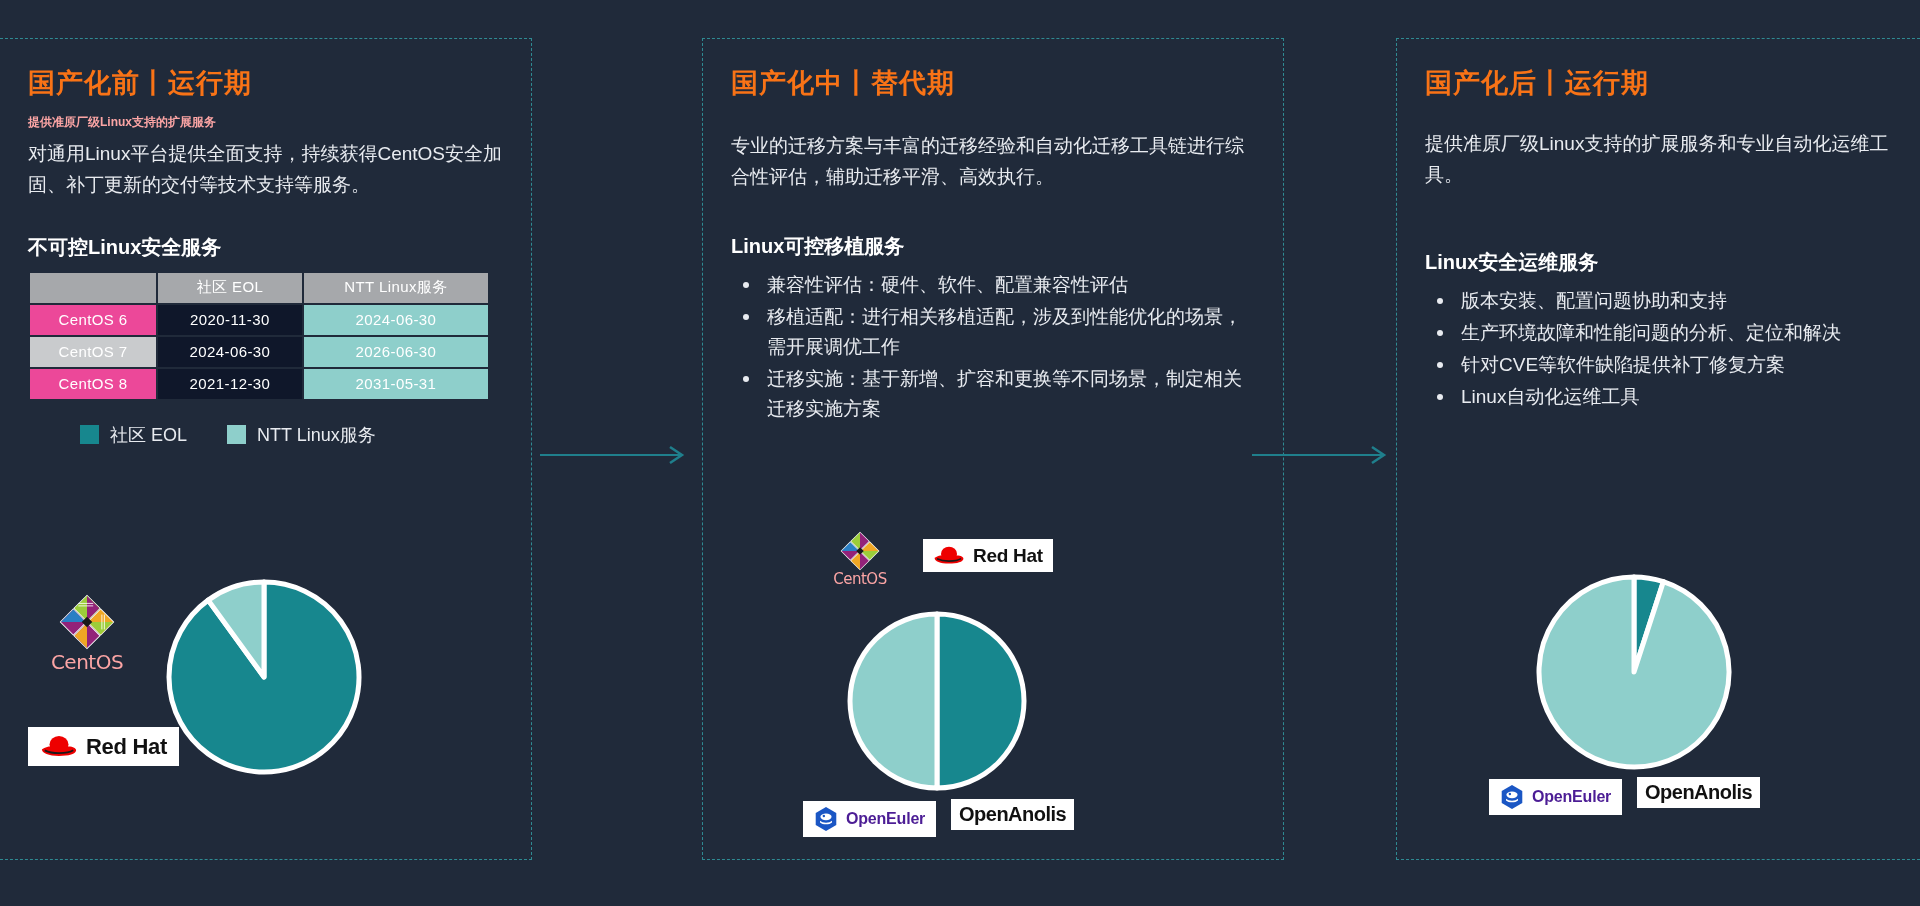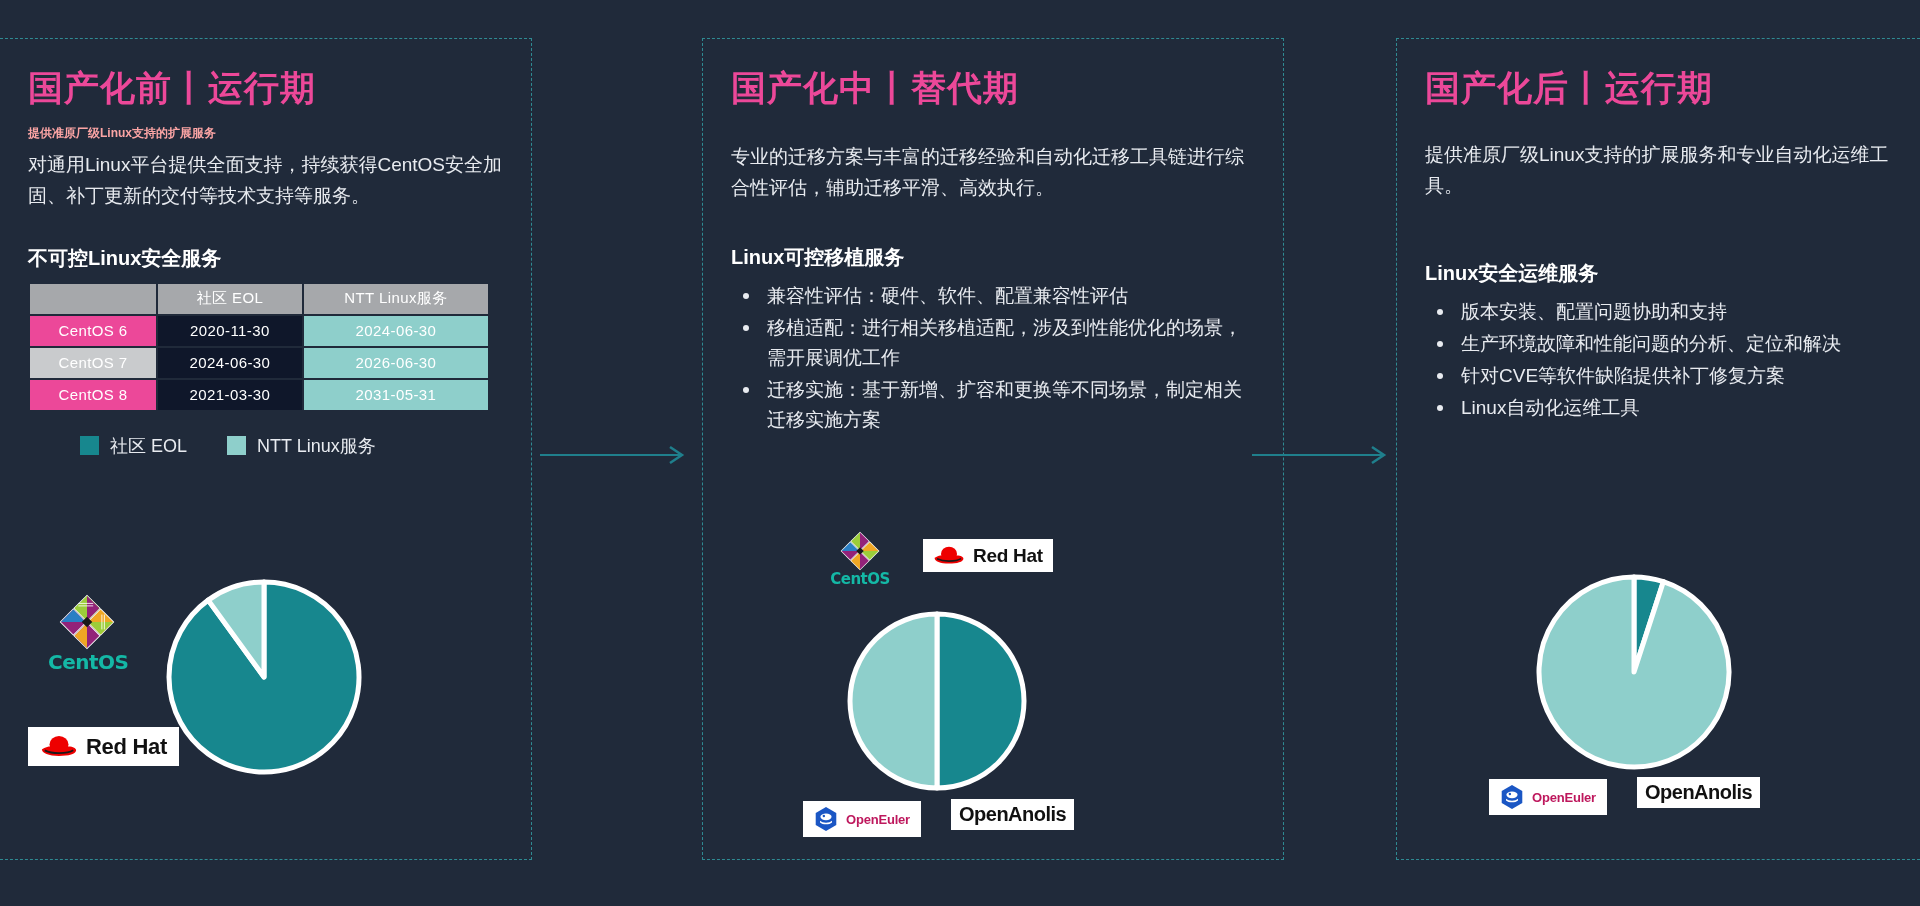--- a/index.html
+++ b/index.html
@@ -16,22 +16,22 @@
     top: 38px;
     height: 822px;
     border: 1.5px dashed #2f8a92;
     padding: 26px 28px 0 28px;
   }
   #panel-0 { left: 0px;    width: 532px; border-left: none; }
   #panel-1 { left: 702px;  width: 582px; }
   #panel-2 { left: 1396px; width: 524px; border-right: none; }
 
   .panel-title {
-    color: #ec4899;
-    font-size: 35px;
+    color: #f97316;
+    font-size: 27px;
     font-weight: bold;
     letter-spacing: 1px;
     margin-bottom: 12px;
     white-space: nowrap;
   }
   .panel-sub {
     color: #fca5a5;
     font-size: 12px;
     font-weight: bold;
     line-height: 1.5;
@@ -92,30 +92,30 @@
   .legend { display: flex; gap: 40px; margin: 22px 0 0 52px; align-items: center; }
   .legend .item { display: flex; align-items: center; gap: 11px; }
   .legend .swatch { width: 19px; height: 19px; }
   .legend .lbl { color: #e8ebf0; font-size: 18px; }
 
   
   .logo-centos { width: 78px; text-align: center; }
   .centos-mark { width: 62px; height: 62px; margin: 0 auto; display: block; }
   .centos-word {
     font-family: "DejaVu Sans", sans-serif;
-    font-weight: bold; font-size: 20px; color: #14b8a6;
+    font-weight: normal; font-size: 20px; color: #fca5a5;
     letter-spacing: -.5px; margin-top: -3px;
   }
   .logo-box {
     background: #ffffff;
     display: inline-flex; align-items: center; gap: 8px;
     padding: 6px 12px;
   }
   .redhat-word { font-weight: bold; font-size: 22px; color: #111; letter-spacing: -.3px; }
-  .oe-word { font-weight: bold; font-size: 13px; color: #be185d; letter-spacing: -.2px; }
+  .oe-word { font-weight: bold; font-size: 16px; color: #4c1d95; letter-spacing: -.2px; }
   .oa-word { font-weight: bold; font-size: 20px; color: #111; letter-spacing: -.5px; }
 
   
   .arrow { position: absolute; }
 
   .pie-wrap { position: absolute; }
 </style>
 </head>
 <body>
 
@@ -139,21 +139,21 @@
         <td class="c1">2020-11-30</td>
         <td class="c2">2024-06-30</td>
       </tr>
       <tr>
         <td class="rowhead alt">CentOS 7</td>
         <td class="c1">2024-06-30</td>
         <td class="c2">2026-06-30</td>
       </tr>
       <tr>
         <td class="rowhead">CentOS 8</td>
-        <td class="c1">2021-03-30</td>
+        <td class="c1">2021-12-30</td>
         <td class="c2">2031-05-31</td>
       </tr>
     </tbody>
       </table>
 
     <div class="legend">
       <div class="item">
         <span class="swatch" style="background:#17878e"></span>
         <span class="lbl">社区 EOL</span>
       </div>

